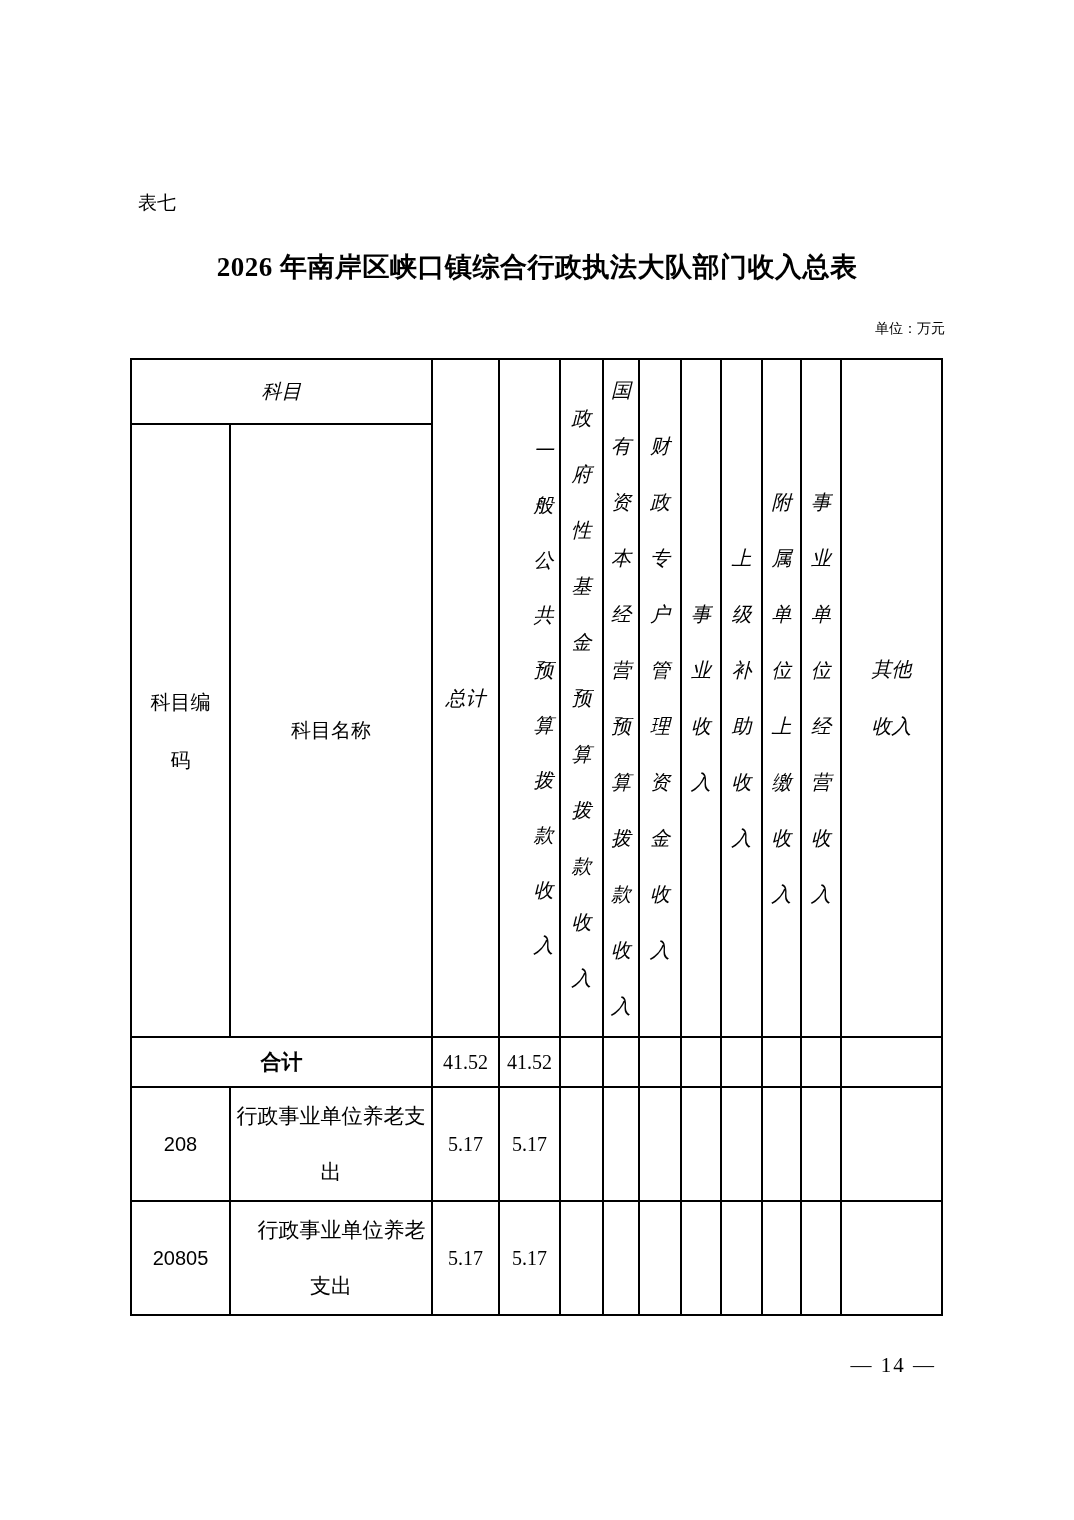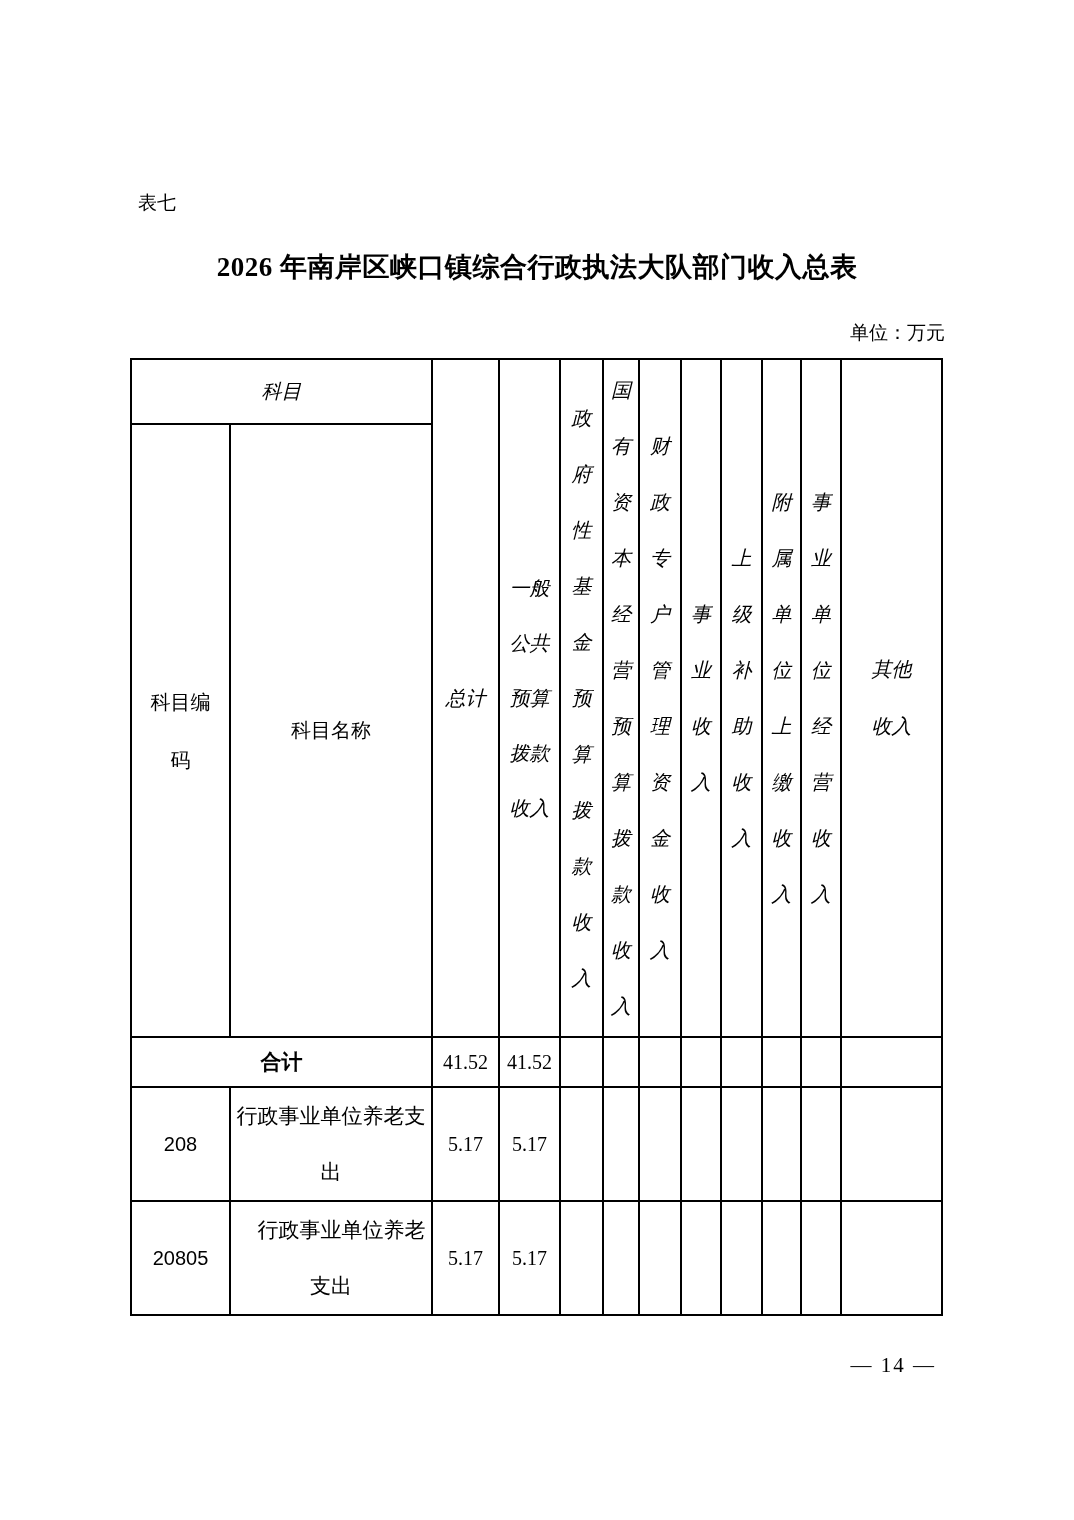--- a/index.html
+++ b/index.html
@@ -5,40 +5,40 @@
   html,body{margin:0;padding:0;background:#ffffff;}
   .page{
     position:relative;width:1074px;height:1520px;background:#ffffff;color:#000;
     font-family:"Liberation Serif", serif;overflow:hidden;
   }
   .table-label{position:absolute;left:138px;top:190px;font-size:19px;}
   .doc-title{
     position:absolute;left:0;top:249px;width:1074px;margin:0;text-align:center;
     font-size:27px;font-weight:bold;letter-spacing:0.5px;font-family:"Liberation Serif", serif;
   }
-  .unit-note{position:absolute;right:129px;top:320px;font-size:19px;}
+  .unit-note{position:absolute;right:129px;top:320px;font-size:14px;}
   .page-number{position:absolute;right:138px;top:1353px;font-size:21px;letter-spacing:2px;}
 
   table.budget{
     position:absolute;left:130px;top:358px;border-collapse:collapse;table-layout:fixed;
   }
   table.budget td{
     border:2px solid #000;padding:0;vertical-align:middle;text-align:center;overflow:hidden;
   }
   .hr1{height:65px;font-style:italic;}
   .hr2{height:613px;}
   .row-total{height:50px;}
   .row-208{height:114px;border-radius:16px;}
   .row-20805{height:112px;}
 
   .hdr{font-family:"Liberation Sans", sans-serif;font-size:20px;font-weight:500;}
   .code-hdr div{line-height:58px;padding:0 13px;}
   .vert{display:inline-block;}
   .vert div{line-height:56px;}
-  .v55 div{line-height:55px;}
+  .v55 div{line-height:55px;margin-left:28px;}
   .v57 div{line-height:57px;}
 
   .num{
     font-family:"Liberation Serif", serif;font-size:20px;text-align:right;
     word-break:break-all;line-height:27px;
   }
   .bold{font-weight:normal;margin-left:40px;}
   .c3{padding:0 7px 0 18px;}
   .c4{padding:0 7px 0 14px;}
 

